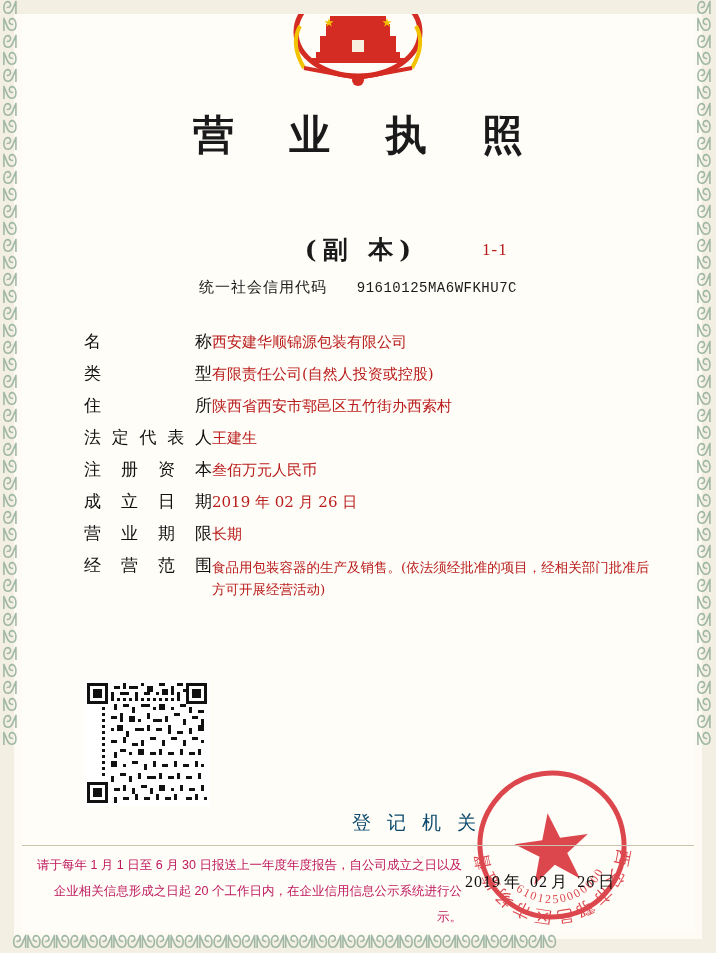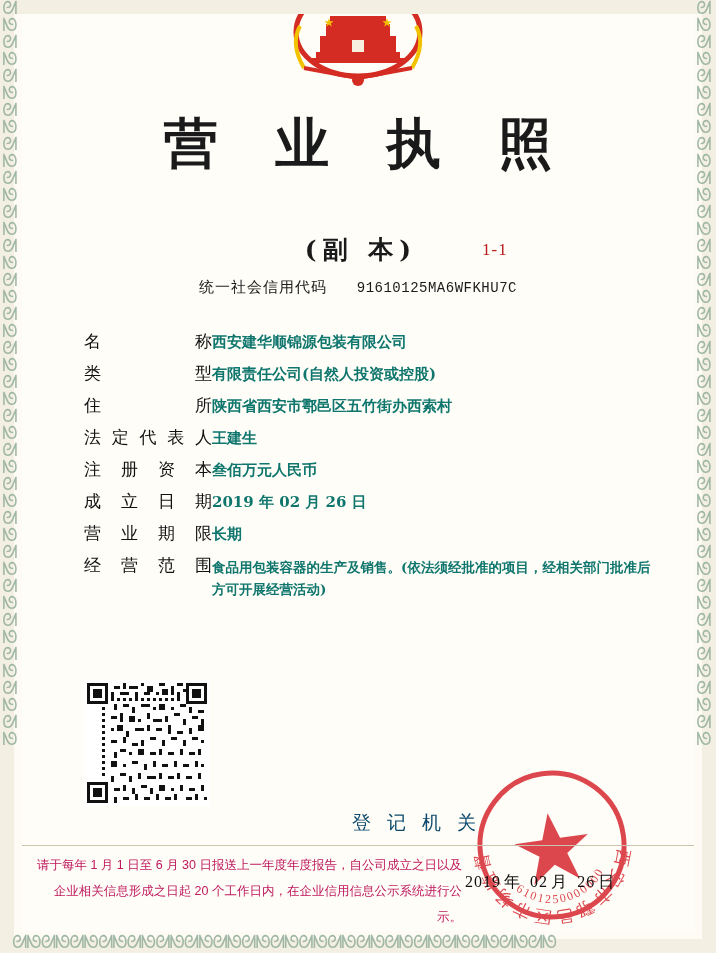--- a/index.html
+++ b/index.html
@@ -69,23 +69,23 @@
     height: 108px;
   }
 
   
   .title {
     position: absolute;
     top: 108px;
     left: 0;
     width: 100%;
     text-align: center;
-    font-family: Liberation Serif, serif;
+    font-family: Liberation Sans, sans-serif;
     font-weight: bold;
-    font-size: 54px;
+    font-size: 41px;
     letter-spacing: 22px;
     color: #1a1a1a;
     text-indent: 22px;
   }
   .subtitle {
     position: absolute;
     top: 233px;
     left: 0;
     width: 100%;
     text-align: center;
@@ -148,24 +148,23 @@
     color: #111;
     display: flex;
     justify-content: space-between;
     letter-spacing: 0px;
   }
   .field-label span { display: inline-block; }
   .field-value {
     flex: 1;
     font-family: "DejaVu Serif", serif;
     font-size: 15px;
-    color: #0f766e;
+    color: #b91c1c;
     line-height: 21px;
     padding-top: 2px;
-    font-weight: bold;
   }
   .field-value.small { font-size: 13.5px; line-height: 22px; }
 
   
   .qr {
     position: absolute;
     left: 62px;
     top: 680px;
     width: 126px;
     height: 126px;

